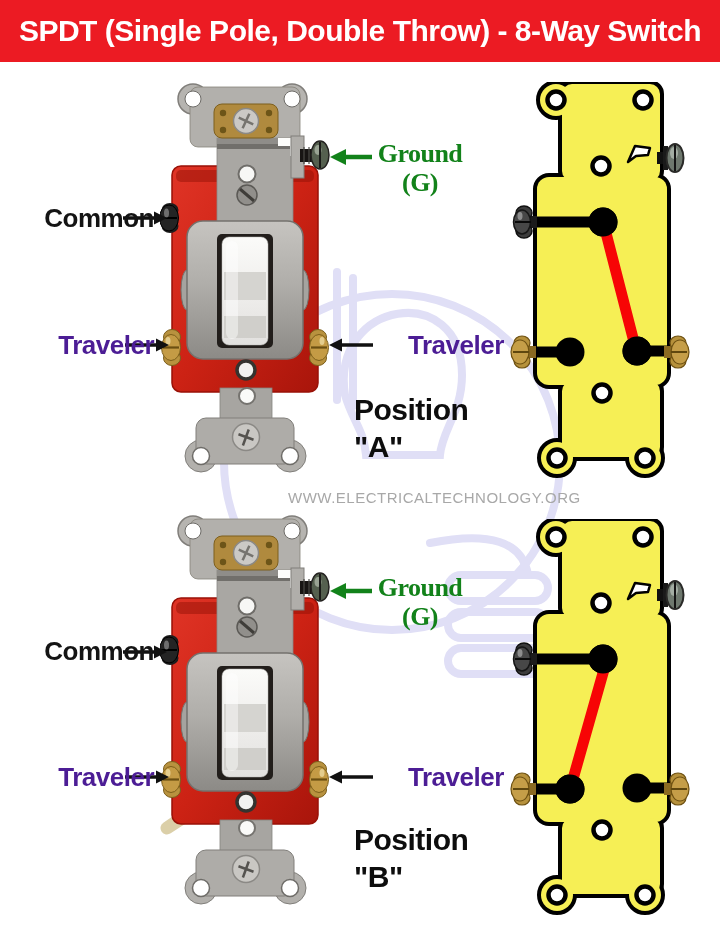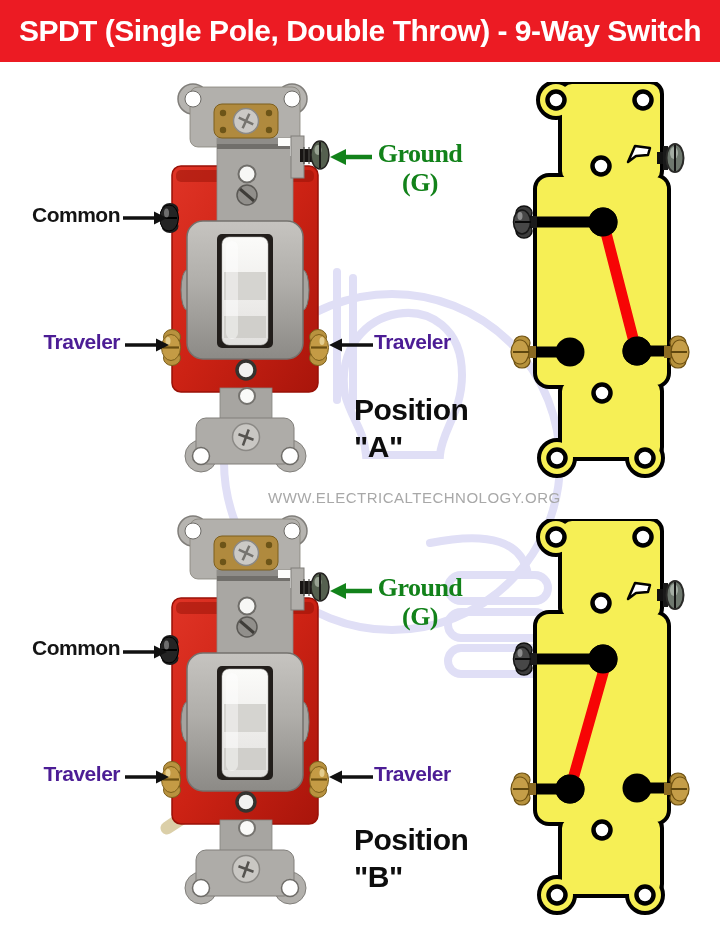--- a/index.html
+++ b/index.html
@@ -3,37 +3,37 @@
 <meta charset="utf-8">
 <style>
   html,body{margin:0;padding:0;background:#ffffff;}
   .canvas{position:relative;width:720px;height:930px;background:#ffffff;overflow:hidden;
           font-family:"Liberation Sans",sans-serif;}
   .title-bar{position:absolute;left:0;top:0;width:720px;height:62px;background:#EC1B23;
              display:flex;align-items:center;justify-content:center;z-index:3;}
   .title-bar span{color:#ffffff;font-weight:bold;font-size:30px;letter-spacing:-0.5px;white-space:nowrap;}
   .abs{position:absolute;z-index:2;}
   .wm{position:absolute;left:0;top:0;z-index:1;pointer-events:none;}
-  .lbl{position:absolute;font-weight:bold;font-size:21px;letter-spacing:-0.5px;white-space:nowrap;z-index:4;}
+  .lbl{position:absolute;font-weight:bold;font-size:26px;letter-spacing:-0.5px;white-space:nowrap;z-index:4;margin-left:34px;}
   .lbl.black{color:#141414}
   .lbl.red{color:#4c1d95}
   .ground-block{position:absolute;width:96px;text-align:center;color:#12821A;font-weight:bold;
                 font-size:26px;line-height:29px;letter-spacing:-0.5px;z-index:4;font-family:Liberation Serif, serif;}
   .pos{position:absolute;width:134px;text-align:left;font-weight:bold;color:#0d0d0d;
        font-size:30px;line-height:37px;letter-spacing:-0.5px;z-index:4;}
   .wmtext{position:absolute;width:290px;text-align:center;color:#A8A8A8;font-size:15px;
           letter-spacing:0.5px;z-index:4;white-space:nowrap;}
 </style>
 </head>
 <body>
 
 <div class="canvas">
 
   <div class="title-bar">
-    <span>SPDT (Single Pole, Double Throw) - 9-Way Switch</span>
+    <span>SPDT (Single Pole, Double Throw) - 8-Way Switch</span>
   </div>
 
   <svg class="wm" width="720" height="930" viewBox="0 0 720 930">
     <g fill="none" stroke="#E0DFF6" stroke-width="8" stroke-linecap="round">
       <circle cx="392" cy="462" r="168"></circle>
       <path d="M345 395 C 330 300, 462 280, 462 375 C 462 412 442 430 440 455 L 366 455 C 364 430 352 420 345 395 Z"></path>
       <line x1="337" y1="272" x2="337" y2="400"></line>
       <line x1="353" y1="278" x2="353" y2="406"></line>
       <rect x="448" y="575" width="100" height="26" rx="13"></rect>
       <rect x="448" y="612" width="100" height="26" rx="13"></rect>
@@ -239,21 +239,21 @@
   <div class="ground-block" style="left:372px;top:139px">
     <div>Ground</div>
     <div>(G)</div>
   </div>
 
   <div class="pos" style="left:354px;top:391px">
     <div>Position</div>
     <div>"A"</div>
   </div>
 
-  <div class="wmtext" style="left:268px;top:489px">WWW.ELECTRICALTECHNOLOGY.ORG</div>
+  <div class="wmtext" style="left:288px;top:489px">WWW.ELECTRICALTECHNOLOGY.ORG</div>
 
   <svg class="abs" style="left:160px;top:510px" width="170" height="415" viewBox="0 0 170 415">
       <use href="#sw"></use>
     </svg>
 
   <svg class="abs" style="left:505px;top:519px" width="190" height="400" viewBox="0 0 190 400">
     <use href="#schem"></use>
     <line x1="100" y1="147" x2="68" y2="260" stroke="#F70505" stroke-width="11" stroke-linecap="round"></line>
     <circle cx="98" cy="140" r="14.5" fill="#000000"></circle>
     <circle cx="65" cy="270" r="14.5" fill="#000000"></circle>

